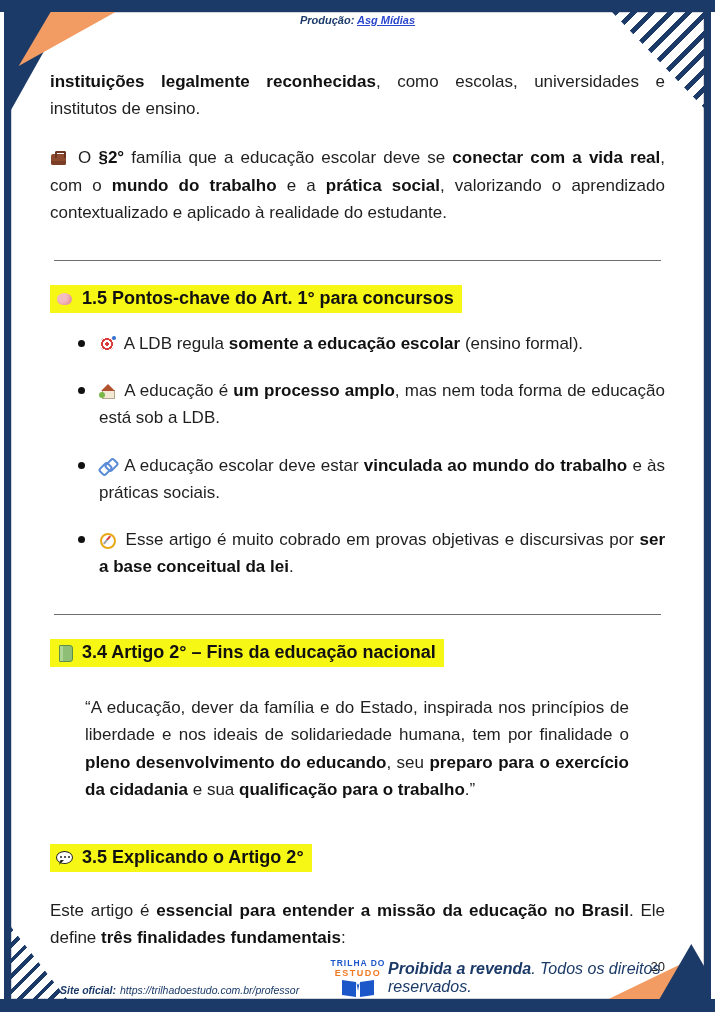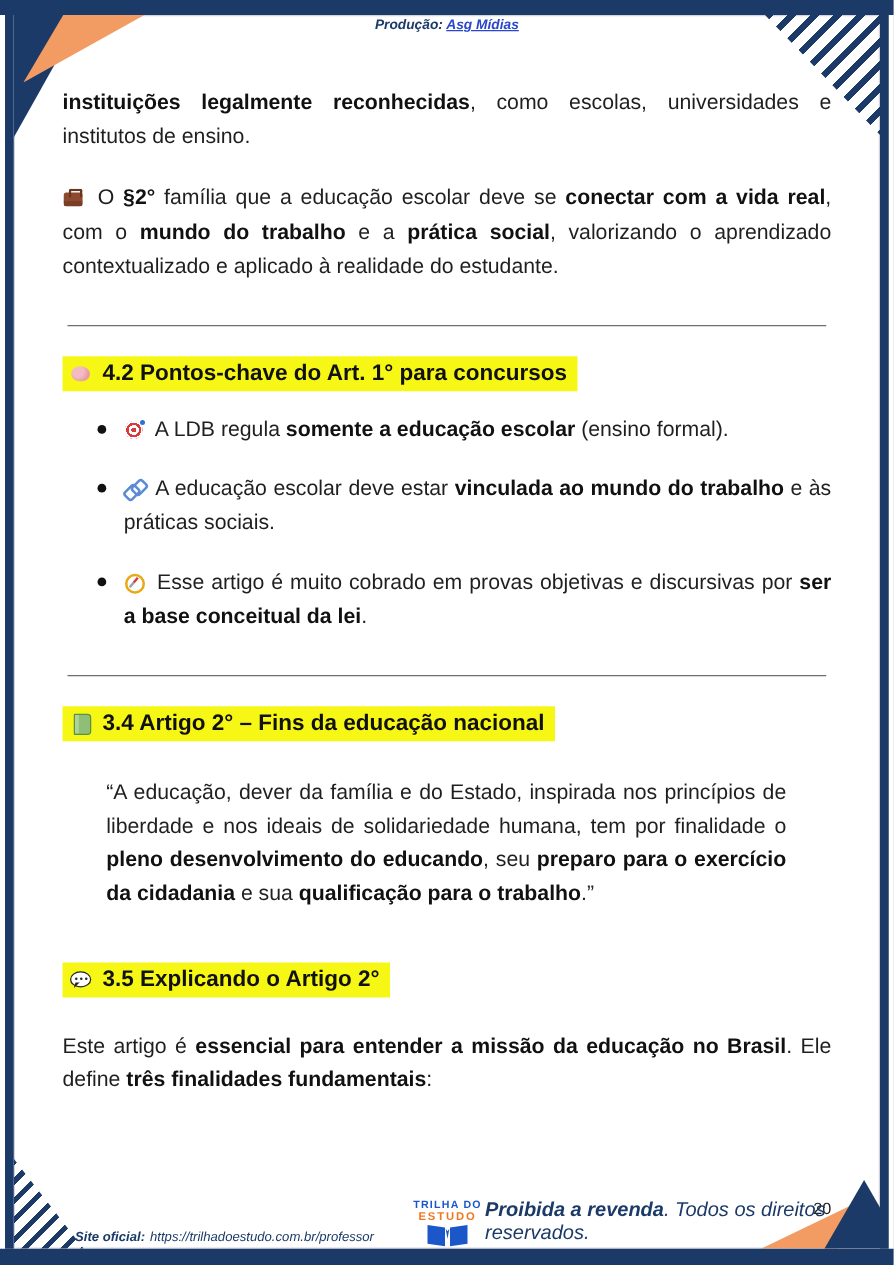--- a/index.html
+++ b/index.html
@@ -125,27 +125,31 @@
   <span class="value">Asg Mídias</span>
 </div>
 
 <div class="content">
   <p class="para1"><b>instituições legalmente reconhecidas</b><span>, como escolas, universidades e institutos de ensino.</span></p>
   <p class="para2"><span class="ico ico-briefcase"></span><span> O </span><b>§2°</b><span> família que a educação escolar deve se </span><b>conectar com a vida real</b><span>, com o </span><b>mundo do trabalho</b><span> e a </span><b>prática social</b><span>, valorizando o aprendizado contextualizado e aplicado à realidade do estudante.</span></p>
 
   <hr class="div">
 
   <div class="h-sec">
-    <span class="hl"><span class="ico ico-brain"></span><b> 4.2 Pontos-chave do Art. 1° para concursos</b></span>
+    <span class="hl"><span class="ico ico-brain"></span><b> 1.5 Pontos-chave do Art. 1° para concursos</b></span>
   </div>
 
   <ul class="points">
     <li>
         <span class="dot"></span>
         <div class="txt"><span class="ico ico-target"></span><span> A LDB regula </span><b>somente a educação escolar</b><span> (ensino formal).</span></div>
+      </li>
+    <li>
+        <span class="dot"></span>
+        <div class="txt"><span class="ico ico-house"><span class="leaf"></span></span><span> A educação é </span><b>um processo amplo</b><span>, mas nem toda forma de educação está sob a LDB.</span></div>
       </li>
     <li>
         <span class="dot"></span>
         <div class="txt"><span class="ico ico-link"></span><span> A educação escolar deve estar </span><b>vinculada ao mundo do trabalho</b><span> e às práticas sociais.</span></div>
       </li>
     <li>
         <span class="dot"></span>
         <div class="txt"><span class="ico ico-compass"></span><span> Esse artigo é muito cobrado em provas objetivas e discursivas por </span><b>ser a base conceitual da lei</b><span>.</span></div>
       </li>
   </ul>

